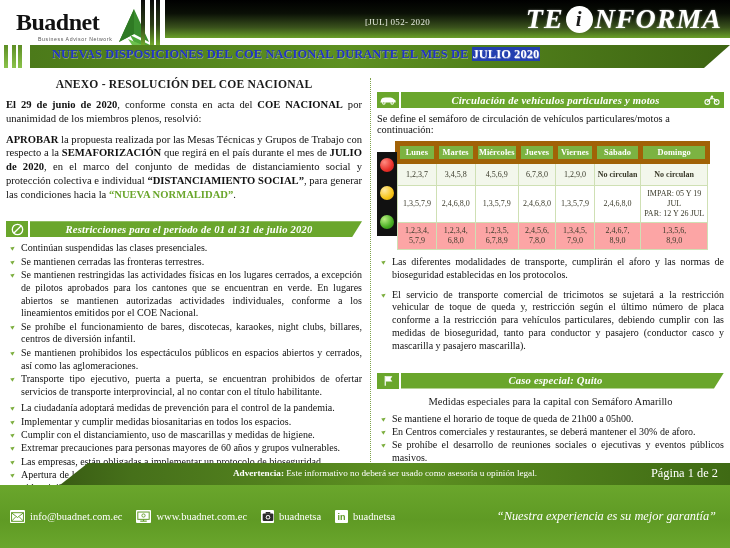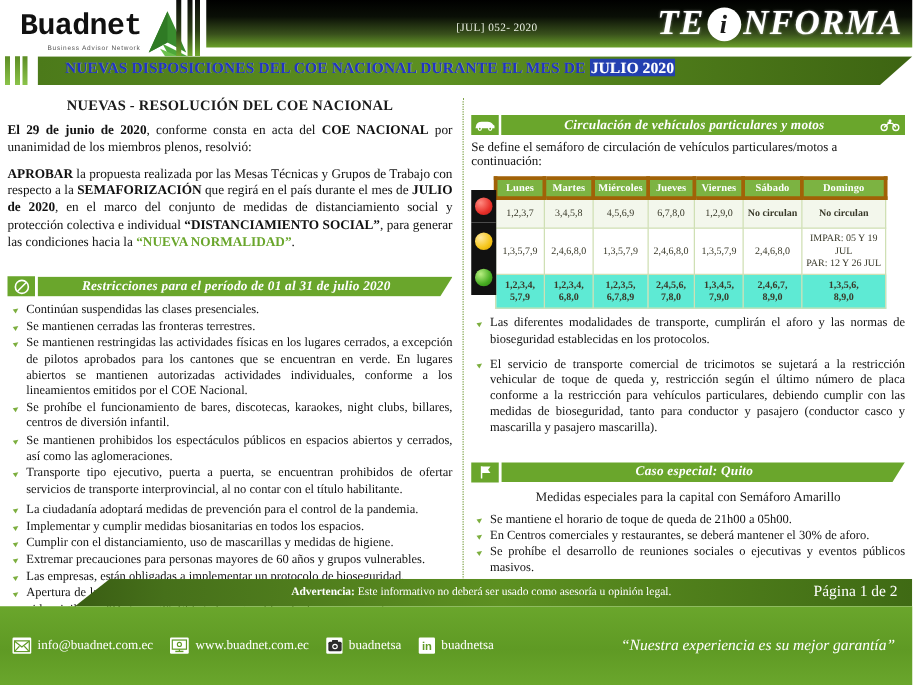--- a/index.html
+++ b/index.html
@@ -17,21 +17,21 @@
   .header {
     position:relative;
     height:45px;
     background:#ffffff;
   }
   .logo-wrap {
     position:absolute; left:16px; top:6px;
     width:140px; height:40px;
   }
   .logo-text {
-    font-family:Liberation Mono, monospace;
+    font-family:Liberation Serif, serif;
     font-weight:bold;
     font-size:24px;
     letter-spacing:-0.5px;
     color:#111;
     line-height:1;
     margin-top:4px;
   }
   .logo-sub {
     font-family:"Liberation Sans", sans-serif;
     font-size:5.2px;
@@ -224,36 +224,36 @@
     font-family:"Liberation Serif", serif;
     table-layout:fixed;
   }
   table.semaforo th {
     background:#7cb342;
     color:#ffffff;
     font-size:8.4px;
     font-weight:bold;
     padding:2px 1px;
     text-align:center;
-    border:3px solid #a16207;
+    border:5px solid #a16207;
     letter-spacing:0.1px;
   }
   table.semaforo td {
     border:1px solid #cfe0b4;
     text-align:center;
     font-size:8px;
     color:#3a3a2a;
     padding:3px 1px;
     vertical-align:middle;
     line-height:1.25;
   }
   tr.row-red td { background:#f3f7ec; font-weight:bold; height:24px; }
   tr.row-red td.plain { font-weight:normal; }
   tr.row-yel td { background:#ffffff; height:28px; }
-  tr.row-grn td { background:#5eead4; height:26px;font-weight:bold; }
+  tr.row-grn td { background:#fca5a5; height:26px; }
 
   
   .disclaimer {
     position:absolute; left:0; right:0; bottom:63px; height:22px;
   }
   .disc-green {
     position:absolute; left:0; top:0; right:0; height:22px;
     background:linear-gradient(90deg,#2f4d0e 0%, #46701a 18%, #5d9021 55%, #3f6a14 100%);
     clip-path:polygon(88px 0, 100% 0, 100% 100%, 60px 100%);
   }
@@ -339,21 +339,21 @@
   <div class="banner-green"></div>
   <div class="banner-text">
     NUEVAS DISPOSICIONES DEL COE NACIONAL DURANTE EL MES DE <span class="hl">JULIO 2020</span>
   </div>
 </div>
 
 <div class="columns">
   <div class="col-divider"></div>
 
   <div class="col col-left">
-    <div class="doc-title">NUEVAS - RESOLUCIÓN DEL COE NACIONAL</div>
+    <div class="doc-title">ANEXO - RESOLUCIÓN DEL COE NACIONAL</div>
 
     <p class="para">
       <b>El 29 de junio de 2020</b><span>, conforme consta en acta del </span><b>COE NACIONAL</b><span> por unanimidad de los miembros plenos, resolvió:</span>
     </p>
 
     <p class="para">
       <b>APROBAR</b><span> la propuesta realizada por las Mesas Técnicas y Grupos de Trabajo con respecto a la </span><b>SEMAFORIZACIÓN</b><span> que regirá en el país durante el mes de </span><b>JULIO de 2020</b><span>, en el marco del conjunto de medidas de distanciamiento social y protección colectiva e individual </span><b>“DISTANCIAMIENTO SOCIAL”</b><span>, para generar las condiciones hacia la </span><b class="green-quote">“NUEVA NORMALIDAD”</b><span>.</span>
     </p>
 
     <div class="sec">

